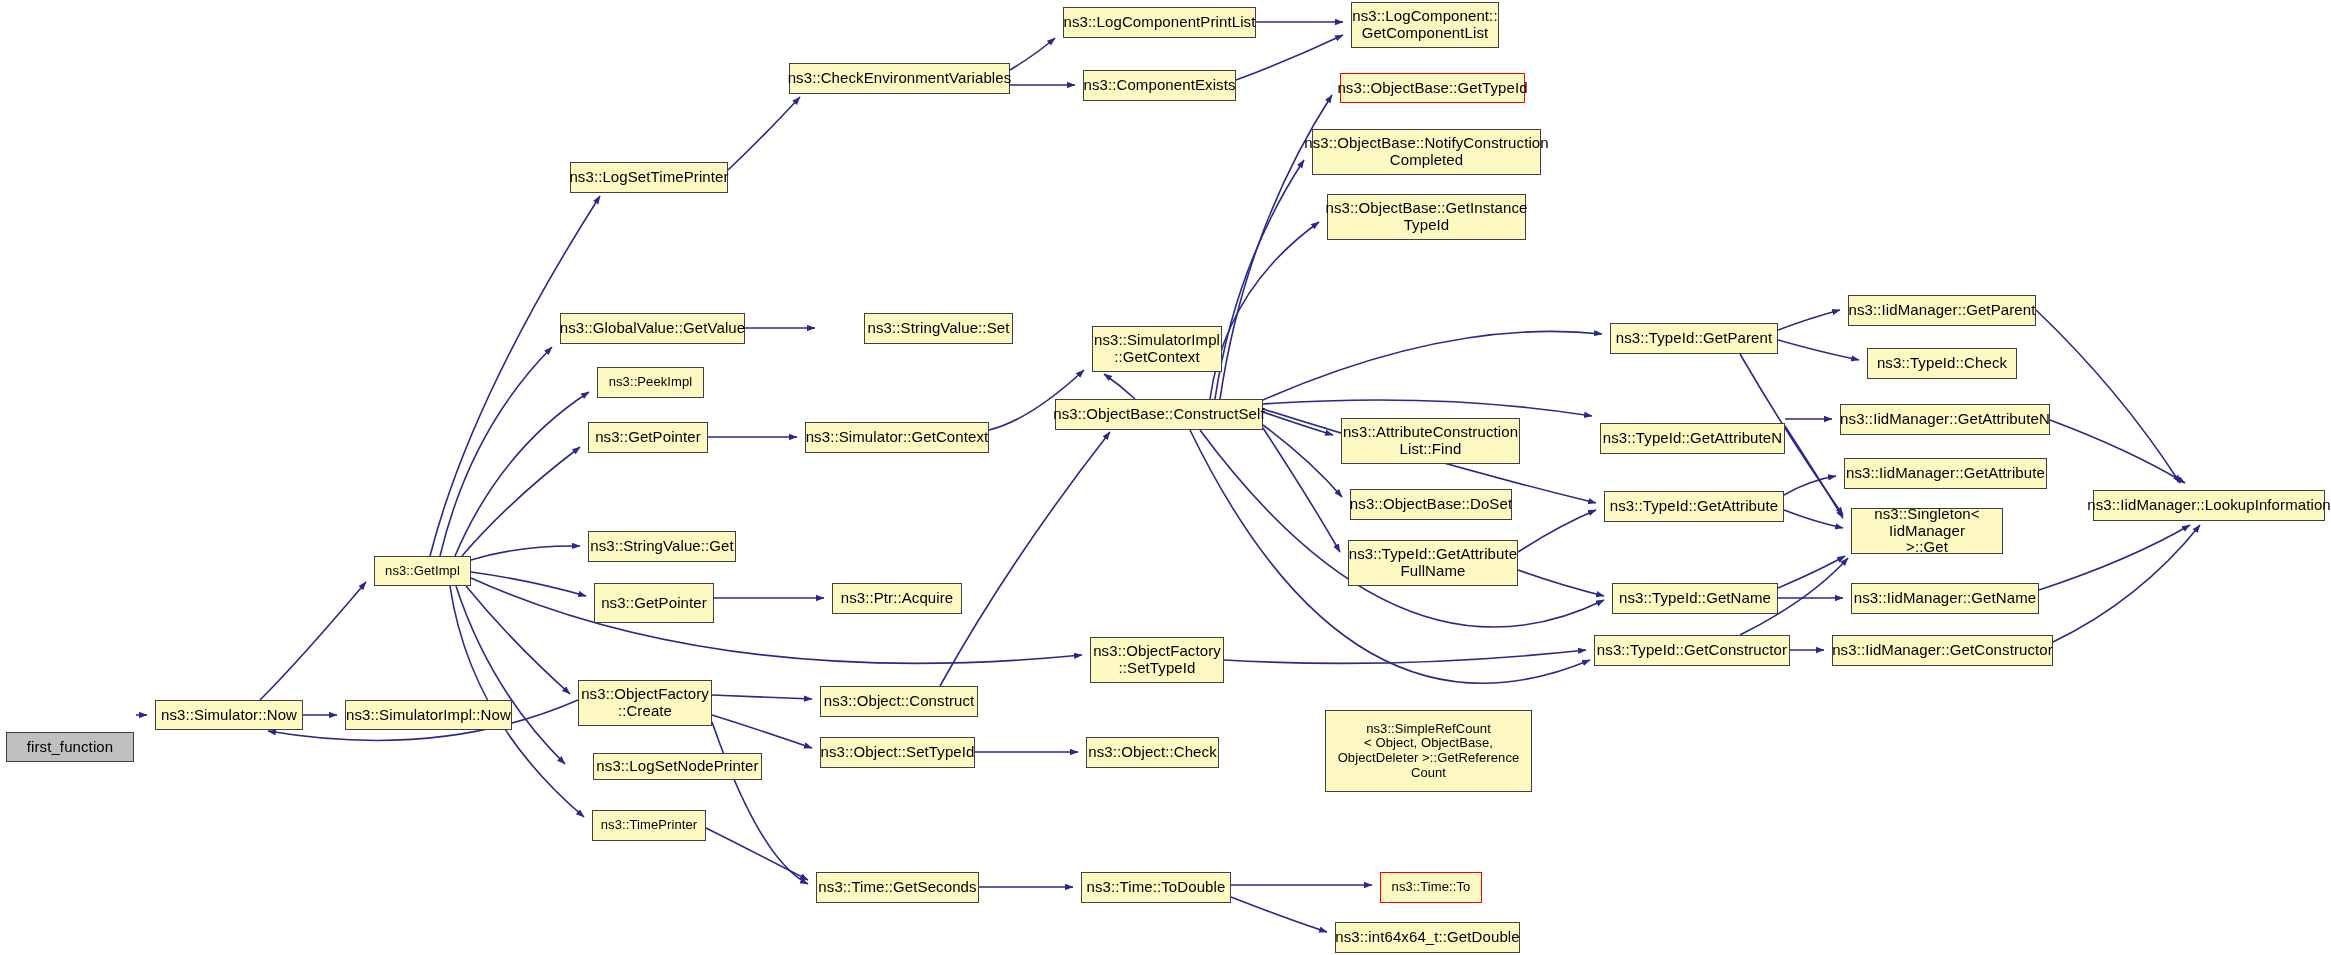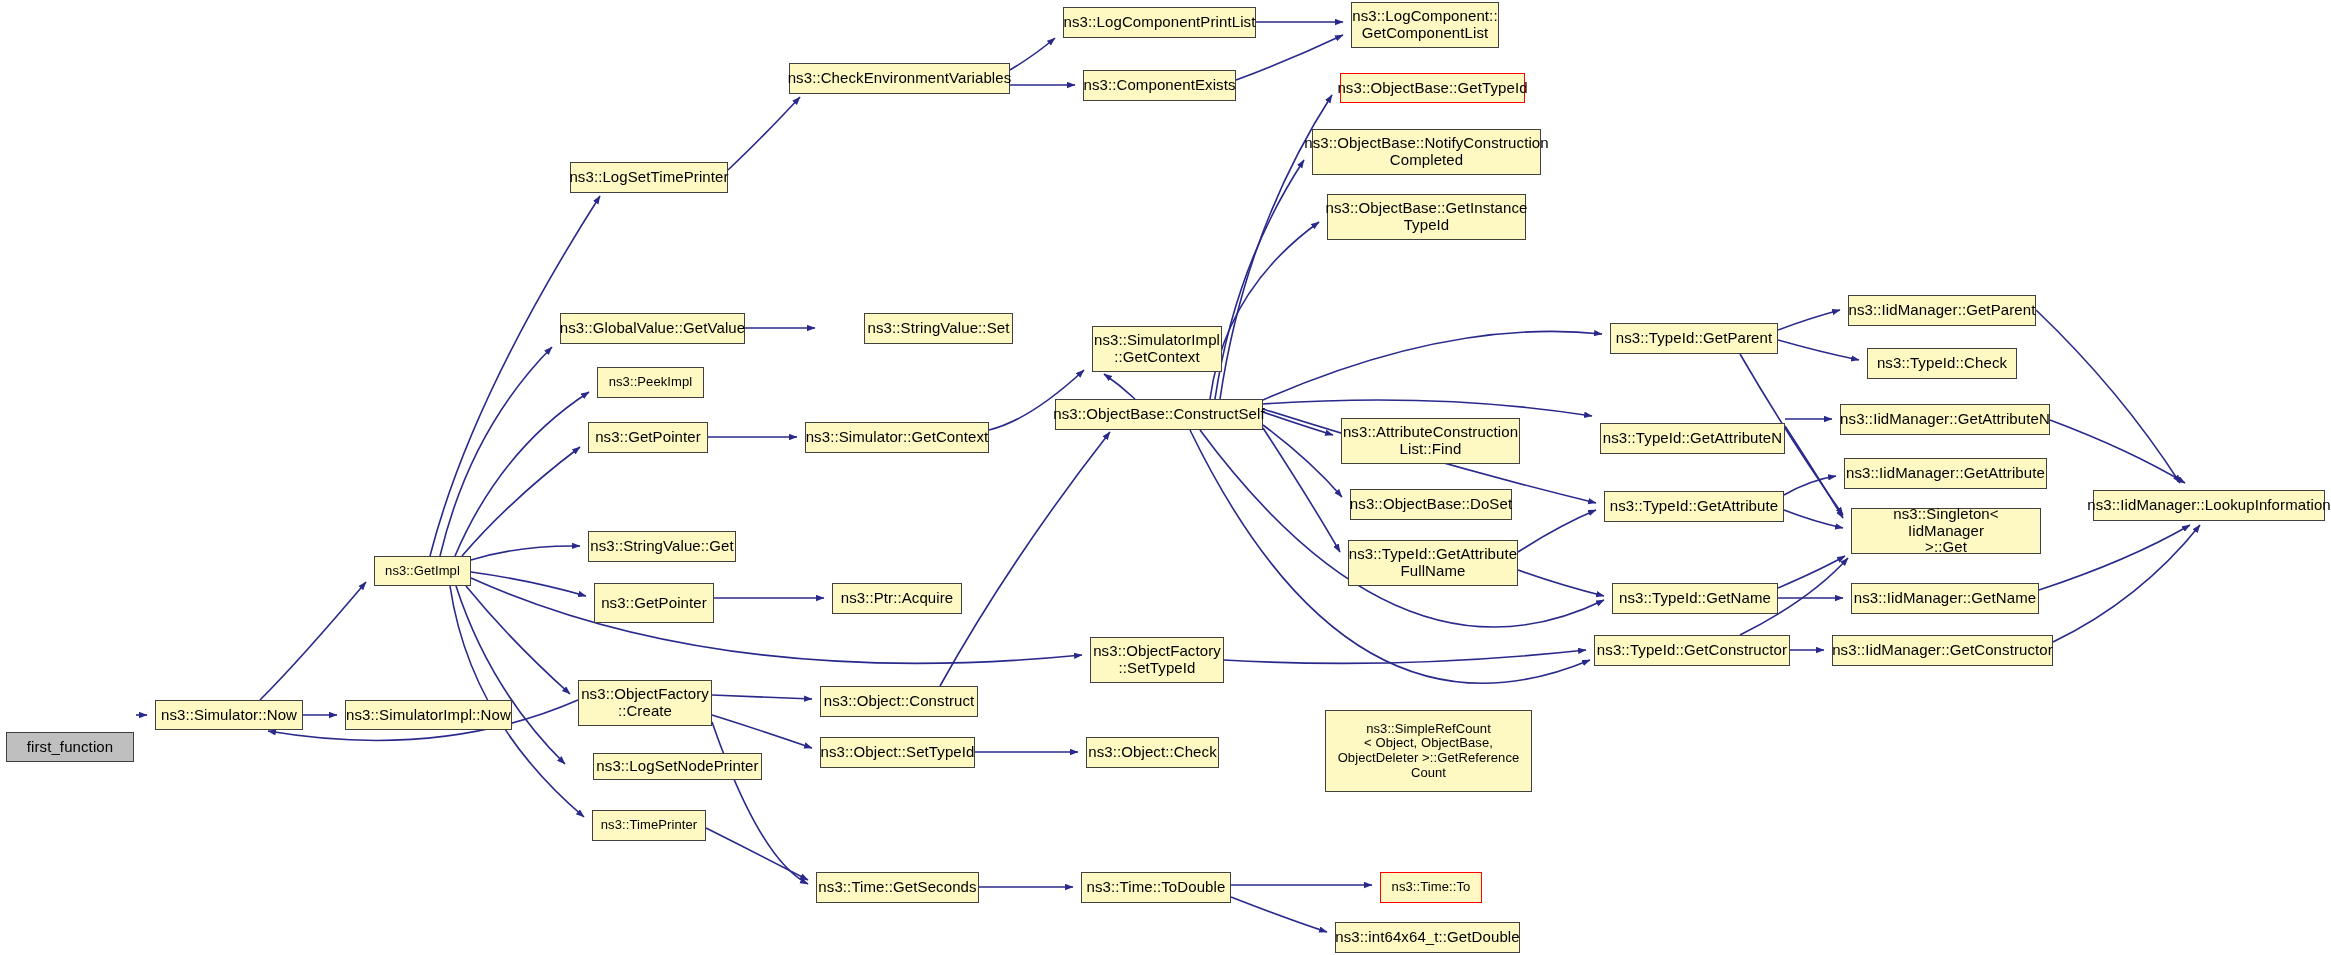--- a/index.html
+++ b/index.html
@@ -168,19 +168,19 @@
       <div class="node" style="left: 1335px; top: 922px; width: 185px; height: 31px;">ns3::int64x64_t::GetDouble</div>
       <div class="node" style="left: 1610px; top: 323px; width: 168px; height: 31px;">ns3::TypeId::GetParent</div>
       <div class="node" style="left: 1600px; top: 404px; width: 185px; height: 31px; margin-top: 19px;">ns3::TypeId::GetAttributeN</div>
       <div class="node" style="left: 1604px; top: 491px; width: 180px; height: 31px;">ns3::TypeId::GetAttribute</div>
       <div class="node" style="left: 1612px; top: 583px; width: 166px; height: 31px;">ns3::TypeId::GetName</div>
       <div class="node" style="left: 1594px; top: 635px; width: 196px; height: 31px;">ns3::TypeId::GetConstructor</div>
       <div class="node" style="left: 1848px; top: 295px; width: 188px; height: 31px;">ns3::IidManager::GetParent</div>
       <div class="node" style="left: 1867px; top: 348px; width: 150px; height: 31px;">ns3::TypeId::Check</div>
       <div class="node" style="left: 1840px; top: 404px; width: 210px; height: 31px;">ns3::IidManager::GetAttributeN</div>
       <div class="node" style="left: 1844px; top: 458px; width: 203px; height: 31px;">ns3::IidManager::GetAttribute</div>
-      <div class="node" style="left: 1851px; top: 508px; width: 190px; height: 46px;">ns3::Singleton&lt; IidManager
+      <div class="node" style="left: 1851px; top: 508px; width: 152px; height: 46px;">ns3::Singleton&lt; IidManager
 &gt;::Get</div>
       <div class="node" style="left: 1851px; top: 583px; width: 188px; height: 31px;">ns3::IidManager::GetName</div>
       <div class="node" style="left: 1832px; top: 635px; width: 221px; height: 31px;">ns3::IidManager::GetConstructor</div>
       <div class="node" style="left: 2093px; top: 490px; width: 232px; height: 31px;">ns3::IidManager::LookupInformation</div>
     </div>
 </div>
 
 </body></html>

